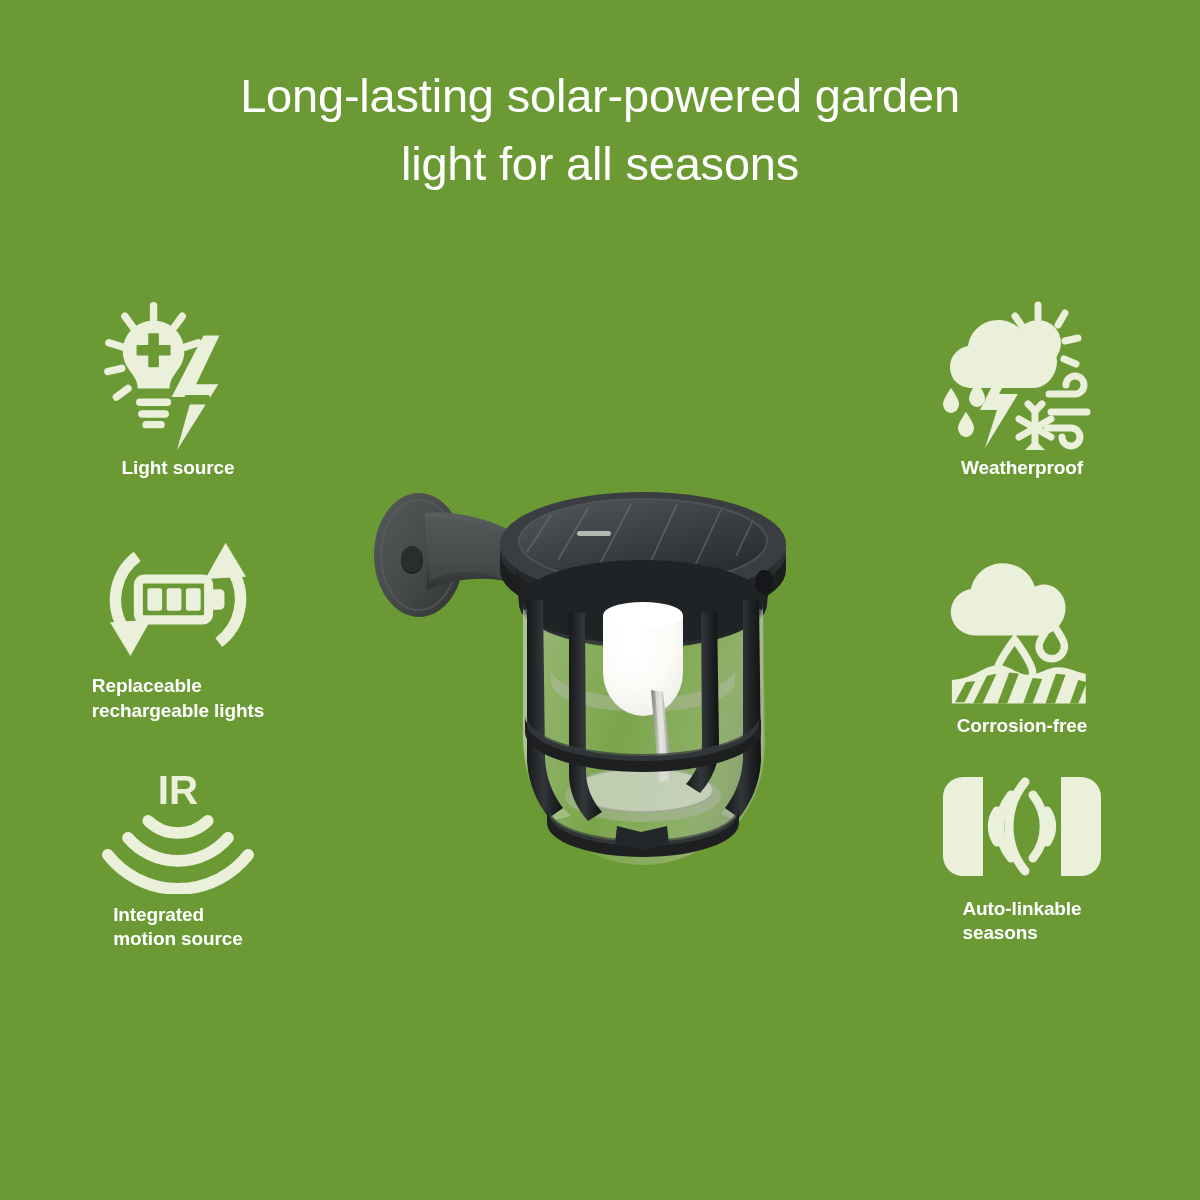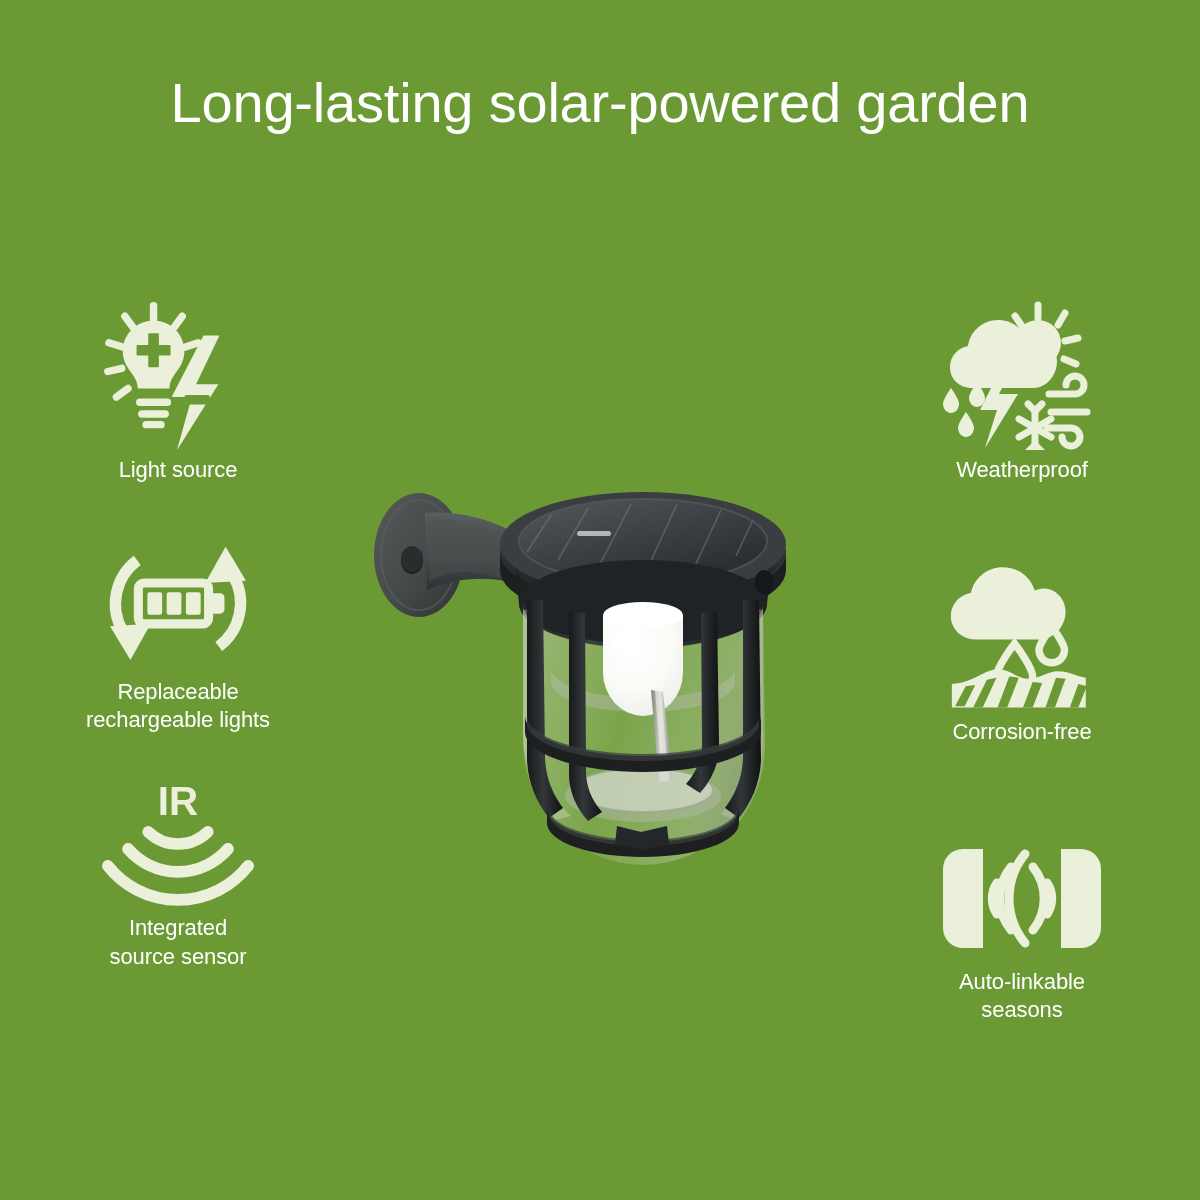--- a/index.html
+++ b/index.html
@@ -10,21 +10,21 @@
     overflow:hidden;
     position:relative;
   }
   .stage{position:absolute;inset:0;}
 
   
   .headline{
     position:absolute;top:62px;left:0;right:0;
     text-align:center;
     color:#ffffff;
-    font-size:56px;
+    font-size:47px;
     font-weight:300;
     line-height:1.45;
     letter-spacing:-0.2px;
     padding:0 110px;
     box-sizing:border-box;
   }
   .headline .ln{display:block;}
 
   
   .col{position:absolute;width:300px;}
@@ -34,57 +34,58 @@
   .feature{
     display:flex;flex-direction:column;align-items:center;
     margin-bottom:52px;
   }
   .feature .ficon{
     height:140px;width:170px;
     display:flex;align-items:center;justify-content:center;
   }
   .feature .flabel{
     margin-top:6px;
-    text-align:center;
+    text-align:left;
     color:#ffffff;
-    font-size:22px;
-    font-weight:normal;
+    font-size:19px;
+    font-weight:bold;
     line-height:1.28;
     letter-spacing:-0.1px;
   }
   .feature .flabel span{display:block;}
 
   .ico-fill{fill:#eaf0da;}
   .ico-stroke{fill:none;stroke:#eaf0da;}
 
   
   .row-1 .ficon{height:150px;}
   .row-2{margin-bottom:46px;}
   .row-3 .ficon{height:128px;}
 
   .col-left .row-1{margin-bottom:48px;}
   .col-left .row-2{}
   .col-right .row-1{margin-bottom:88px;}
-  .col-right .row-2{margin-bottom:88px;}
+  .col-right .row-2{margin-bottom:24px;}
 
   
   .product{
     position:absolute;
     left:355px;top:440px;
     width:500px;height:480px;
   }
   .product svg{display:block;width:100%;height:100%;}
 </style>
 </head>
 <body>
 
 <div class="stage">
 
   <div class="headline">
     <span class="ln">Long-lasting solar-powered garden</span>
+    <span class="ln">light for all seasons</span>
   </div>
 
   <div class="col col-left">
 
     <div class="feature row-1">
       <div class="ficon">
         <svg viewBox="0 0 160 150">
           <g class="ico-stroke" stroke-width="7" stroke-linecap="round">
             <line x1="57" y1="10" x2="57" y2="23"></line>
             <line x1="30" y1="20" x2="38" y2="31"></line>
@@ -143,21 +144,21 @@
           <text x="80" y="30" text-anchor="middle" font-family="Liberation Sans, sans-serif" font-size="38" font-weight="bold" fill="#eaf0da">IR</text>
           <g class="ico-stroke" stroke-width="11" stroke-linecap="round">
             <path d="M52 46a40 40 0 0 0 56 0"></path>
             <path d="M33 62a62 62 0 0 0 94 0"></path>
             <path d="M14 78a84 84 0 0 0 132 0"></path>
           </g>
         </svg>
       </div>
       <div class="flabel">
         <span>Integrated</span>
-        <span>source sensor</span>
+        <span>motion source</span>
       </div>
     </div>
   </div>
 
   <div class="col col-right">
 
     <div class="feature row-1">
       <div class="ficon">
         <svg viewBox="0 0 170 150">
           <g class="ico-stroke" stroke-width="7" stroke-linecap="round">

